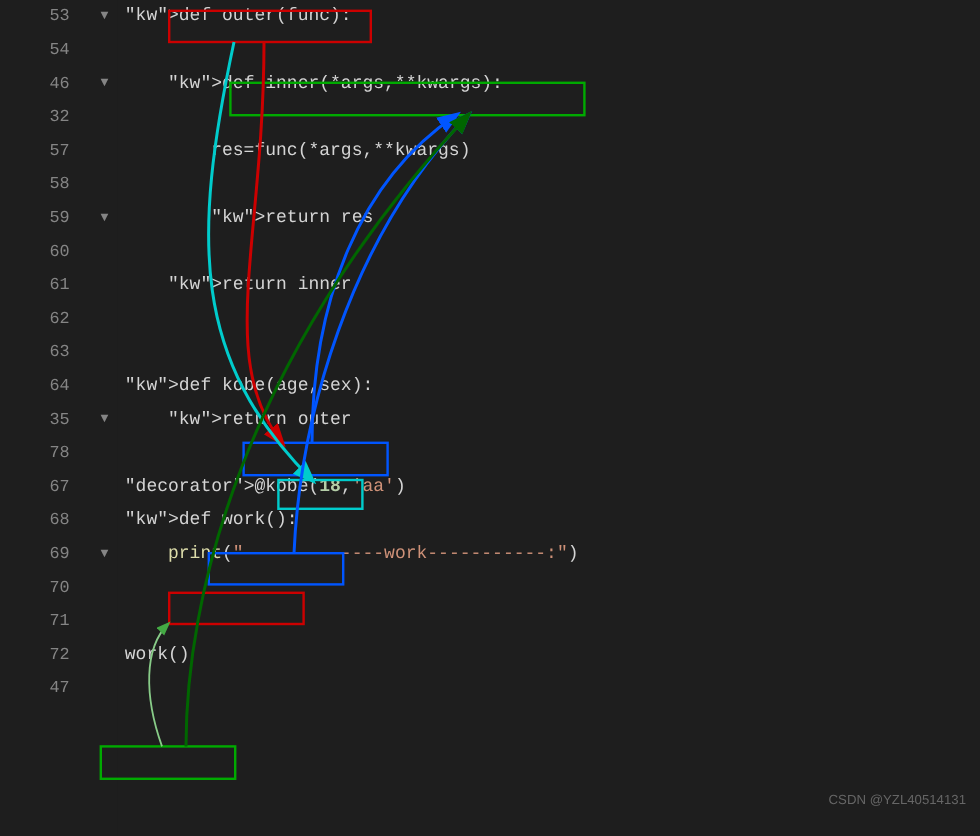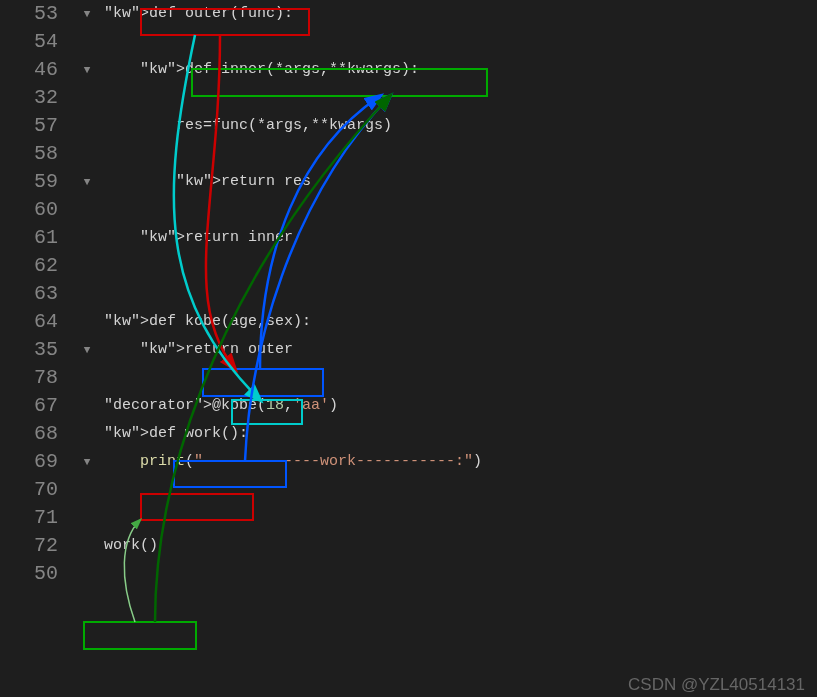--- a/index.html
+++ b/index.html
@@ -31,21 +31,21 @@
       background: #1e1e1e;
       color: #858585;
       text-align: right;
       padding-right: 12px;
       user-select: none;
       flex-shrink: 0;
     }
     .line-numbers .ln {
       height: 28px;
       line-height: 28px;
-      font-size: 20px;
+      font-size: 14px;
       position: relative;
     }
     .gutter {
       width: 28px;
       background: #1e1e1e;
       flex-shrink: 0;
       position: relative;
     }
     .gutter .fold-icon {
       width: 14px;
@@ -63,40 +63,40 @@
       position: relative;
     }
     .code-line {
       height: 28px;
       line-height: 28px;
       white-space: pre;
       padding-left: 6px;
       position: relative;
     }
     .string { color: #ce9178; }
-    .number { color: #b5cea8; }
+    .number { color: #b5cea8; font-weight: bold; }
     .builtin { color: #dcdcaa; }
 
     
     .arrows-layer {
       position: absolute;
       top: 0;
       left: 0;
       width: 817px;
       height: 697px;
       pointer-events: none;
       z-index: 20;
     }
 
     .watermark {
       position: absolute;
-      bottom: 2px;
+      bottom: 24px;
       right: 12px;
       color: #666;
-      font-size: 17px;
+      font-size: 11px;
       font-family: Arial, sans-serif;
       z-index: 30;
     }
   </style>
 </head>
 <body>
 
 <div class="editor">
   <div class="code-area">
     <div class="line-numbers" id="line-numbers">
@@ -113,21 +113,21 @@
         <div class="ln">63</div>
         <div class="ln">64</div>
         <div class="ln">35</div>
         <div class="ln">78</div>
         <div class="ln">67</div>
         <div class="ln">68</div>
         <div class="ln">69</div>
         <div class="ln">70</div>
         <div class="ln">71</div>
         <div class="ln">72</div>
-        <div class="ln">50</div>
+        <div class="ln">47</div>
       </div>
     <div class="gutter" id="gutter">
         <div style="height: 28px; position: relative;">
           <div class="fold-icon" style="top: 7px;">▼</div>
         </div>
         <div style="height: 28px; position: relative;"></div>
         <div style="height: 28px; position: relative;">
           <div class="fold-icon" style="top: 7px;">▼</div>
         </div>
         <div style="height: 28px; position: relative;"></div>

